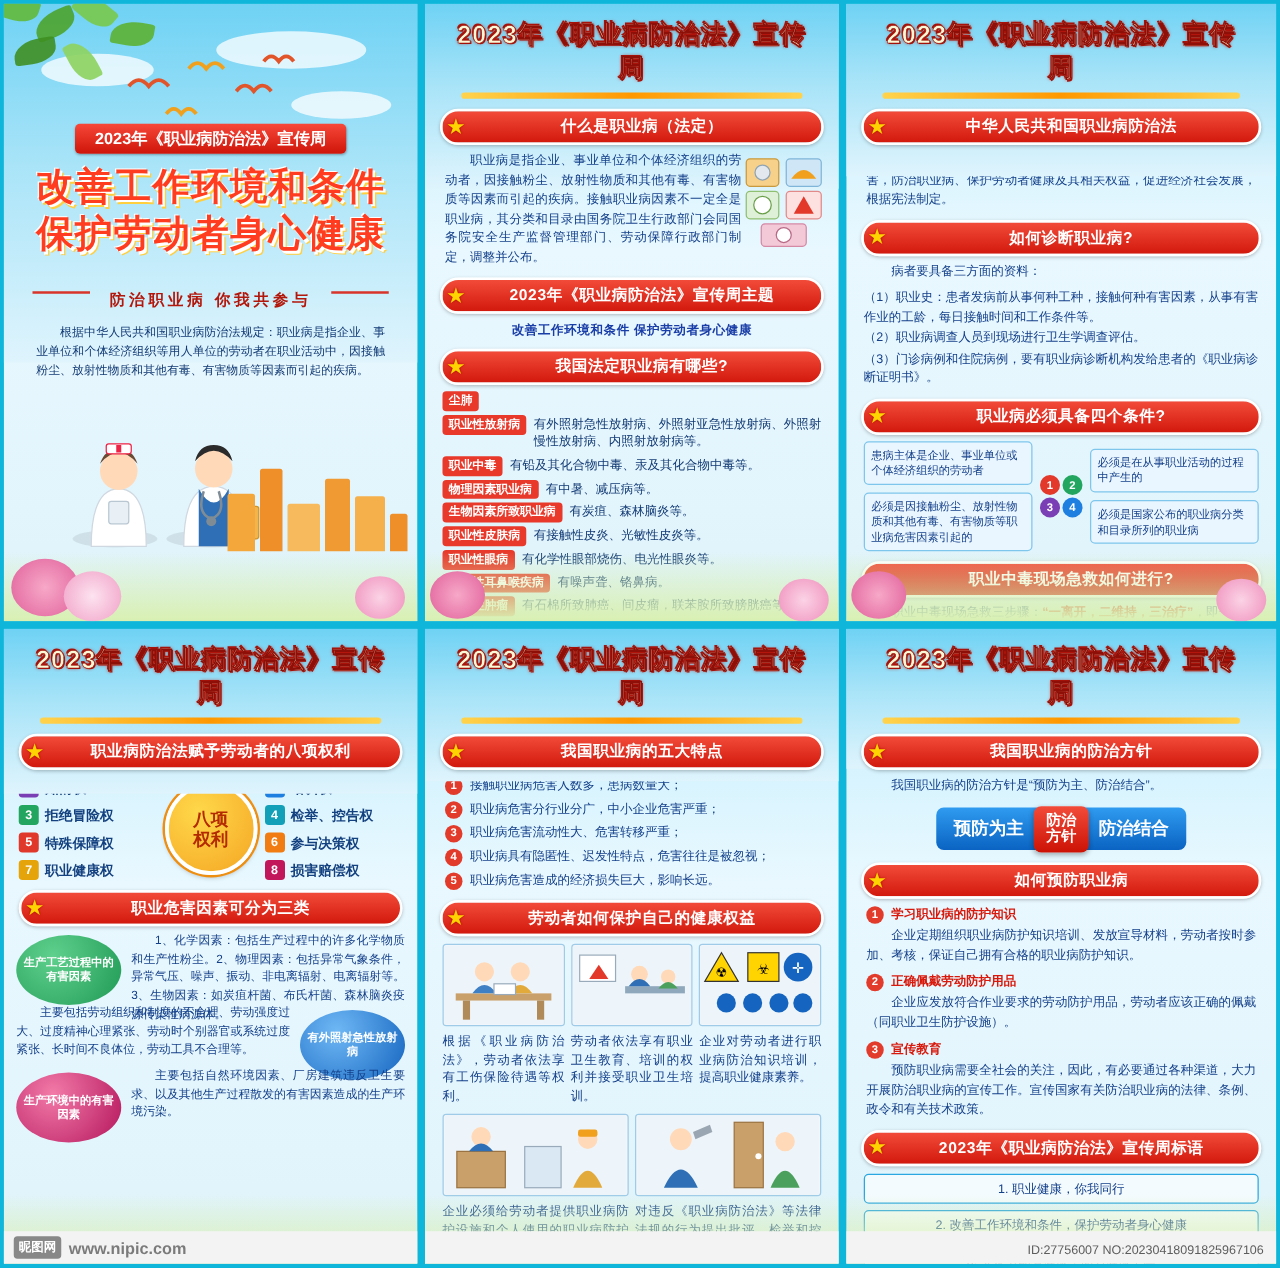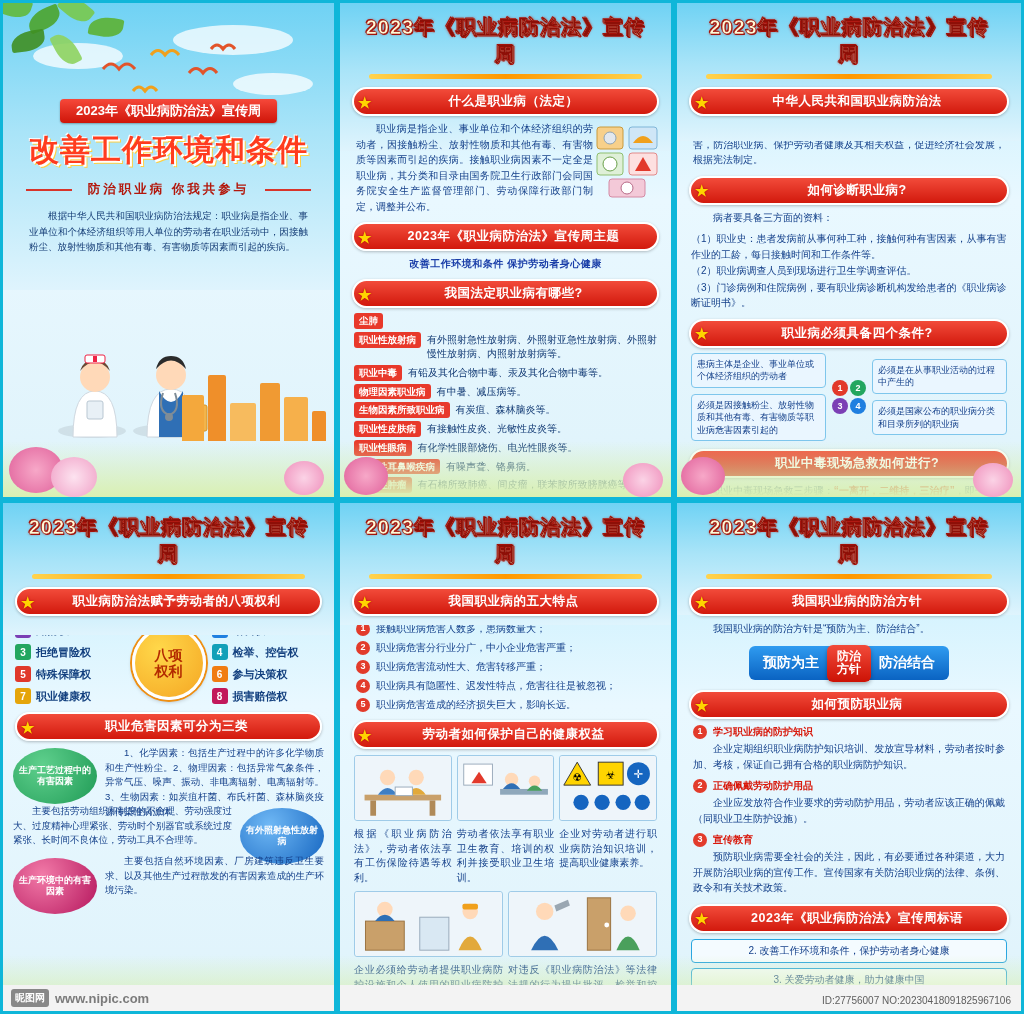--- a/index.html
+++ b/index.html
@@ -112,20 +112,21 @@
     box-shadow:0 1px 2px rgba(0,0,0,.3);
   }
   .p1-main {
     margin-top:8px;
     font-size:30px; font-weight:bold; line-height:1.28;
     color:#ff3c1f;
     text-shadow:2px 2px 0 #fff, 3px 3px 0 #ffcf3f, -1px -1px 0 #fff;
     letter-spacing:1px;
   }
   .p1-slogan {
+    margin-top:12px;
     display:inline-block;
     color:#b3170b; font-size:12.5px; font-weight:bold;
     letter-spacing:3px;
     padding:0 10px;
   }
   .p1-slogan-wrap { display:flex; align-items:center; justify-content:center; gap:6px; margin-top:12px;}
   .p1-slogan-line { height:2px; width:46px; background:#d8342a; }
   .p1-text {
     margin:10px 26px 0;
     font-size:9.5px; line-height:1.6; color:#123a74;
@@ -283,20 +284,21 @@
       <path d="M10 30 q8 -10 16 0 q8 -10 16 0" fill="none" stroke="#e2542a" stroke-width="3"></path>
       <path d="M58 16 q7 -9 14 0 q7 -9 14 0" fill="none" stroke="#f0a01c" stroke-width="3"></path>
       <path d="M96 34 q7 -9 14 0 q7 -9 14 0" fill="none" stroke="#e2542a" stroke-width="3"></path>
       <path d="M40 52 q6 -8 12 0 q6 -8 12 0" fill="none" stroke="#f0a01c" stroke-width="3"></path>
       <path d="M118 10 q6 -8 12 0 q6 -8 12 0" fill="none" stroke="#e2542a" stroke-width="3"></path>
     </svg>
 
     <div class="p1-title">
       <div class="p1-sub">2023年《职业病防治法》宣传周</div>
       <div class="p1-main">改善工作环境和条件</div>
+      <div class="p1-main" style="margin-top:0">保护劳动者身心健康</div>
       <div class="p1-slogan-wrap">
         <div class="p1-slogan-line"></div>
         <div class="p1-slogan">防治职业病 你我共参与</div>
         <div class="p1-slogan-line"></div>
       </div>
       <div class="p1-text">根据中华人民共和国职业病防治法规定：职业病是指企业、事业单位和个体经济组织等用人单位的劳动者在职业活动中，因接触粉尘、放射性物质和其他有毒、有害物质等因素而引起的疾病。</div>
     </div>
 
     <svg class="people" viewBox="0 0 200 120">
 
@@ -726,20 +728,21 @@
       </div>
       <div class="para" style="margin-top:2px">预防职业病需要全社会的关注，因此，有必要通过各种渠道，大力开展防治职业病的宣传工作。宣传国家有关防治职业病的法律、条例、政令和有关技术政策。</div>
     </div>
 
     <div class="sec">
       <span class="star">★</span>
       <span>2023年《职业病防治法》宣传周标语</span>
     </div>
 
     <div class="slogan-list">
+      <div class="slogan-item">1. 职业健康，你我同行</div>
       <div class="slogan-item">2. 改善工作环境和条件，保护劳动者身心健康</div>
       <div class="slogan-item">3. 关爱劳动者健康，助力健康中国</div>
 
     </div>
 
     <div class="footer-strip"></div>
     <div class="bottom-white"></div>
     <div class="idcode">ID:27756007 NO:20230418091825967106</div>
   </div>
 

